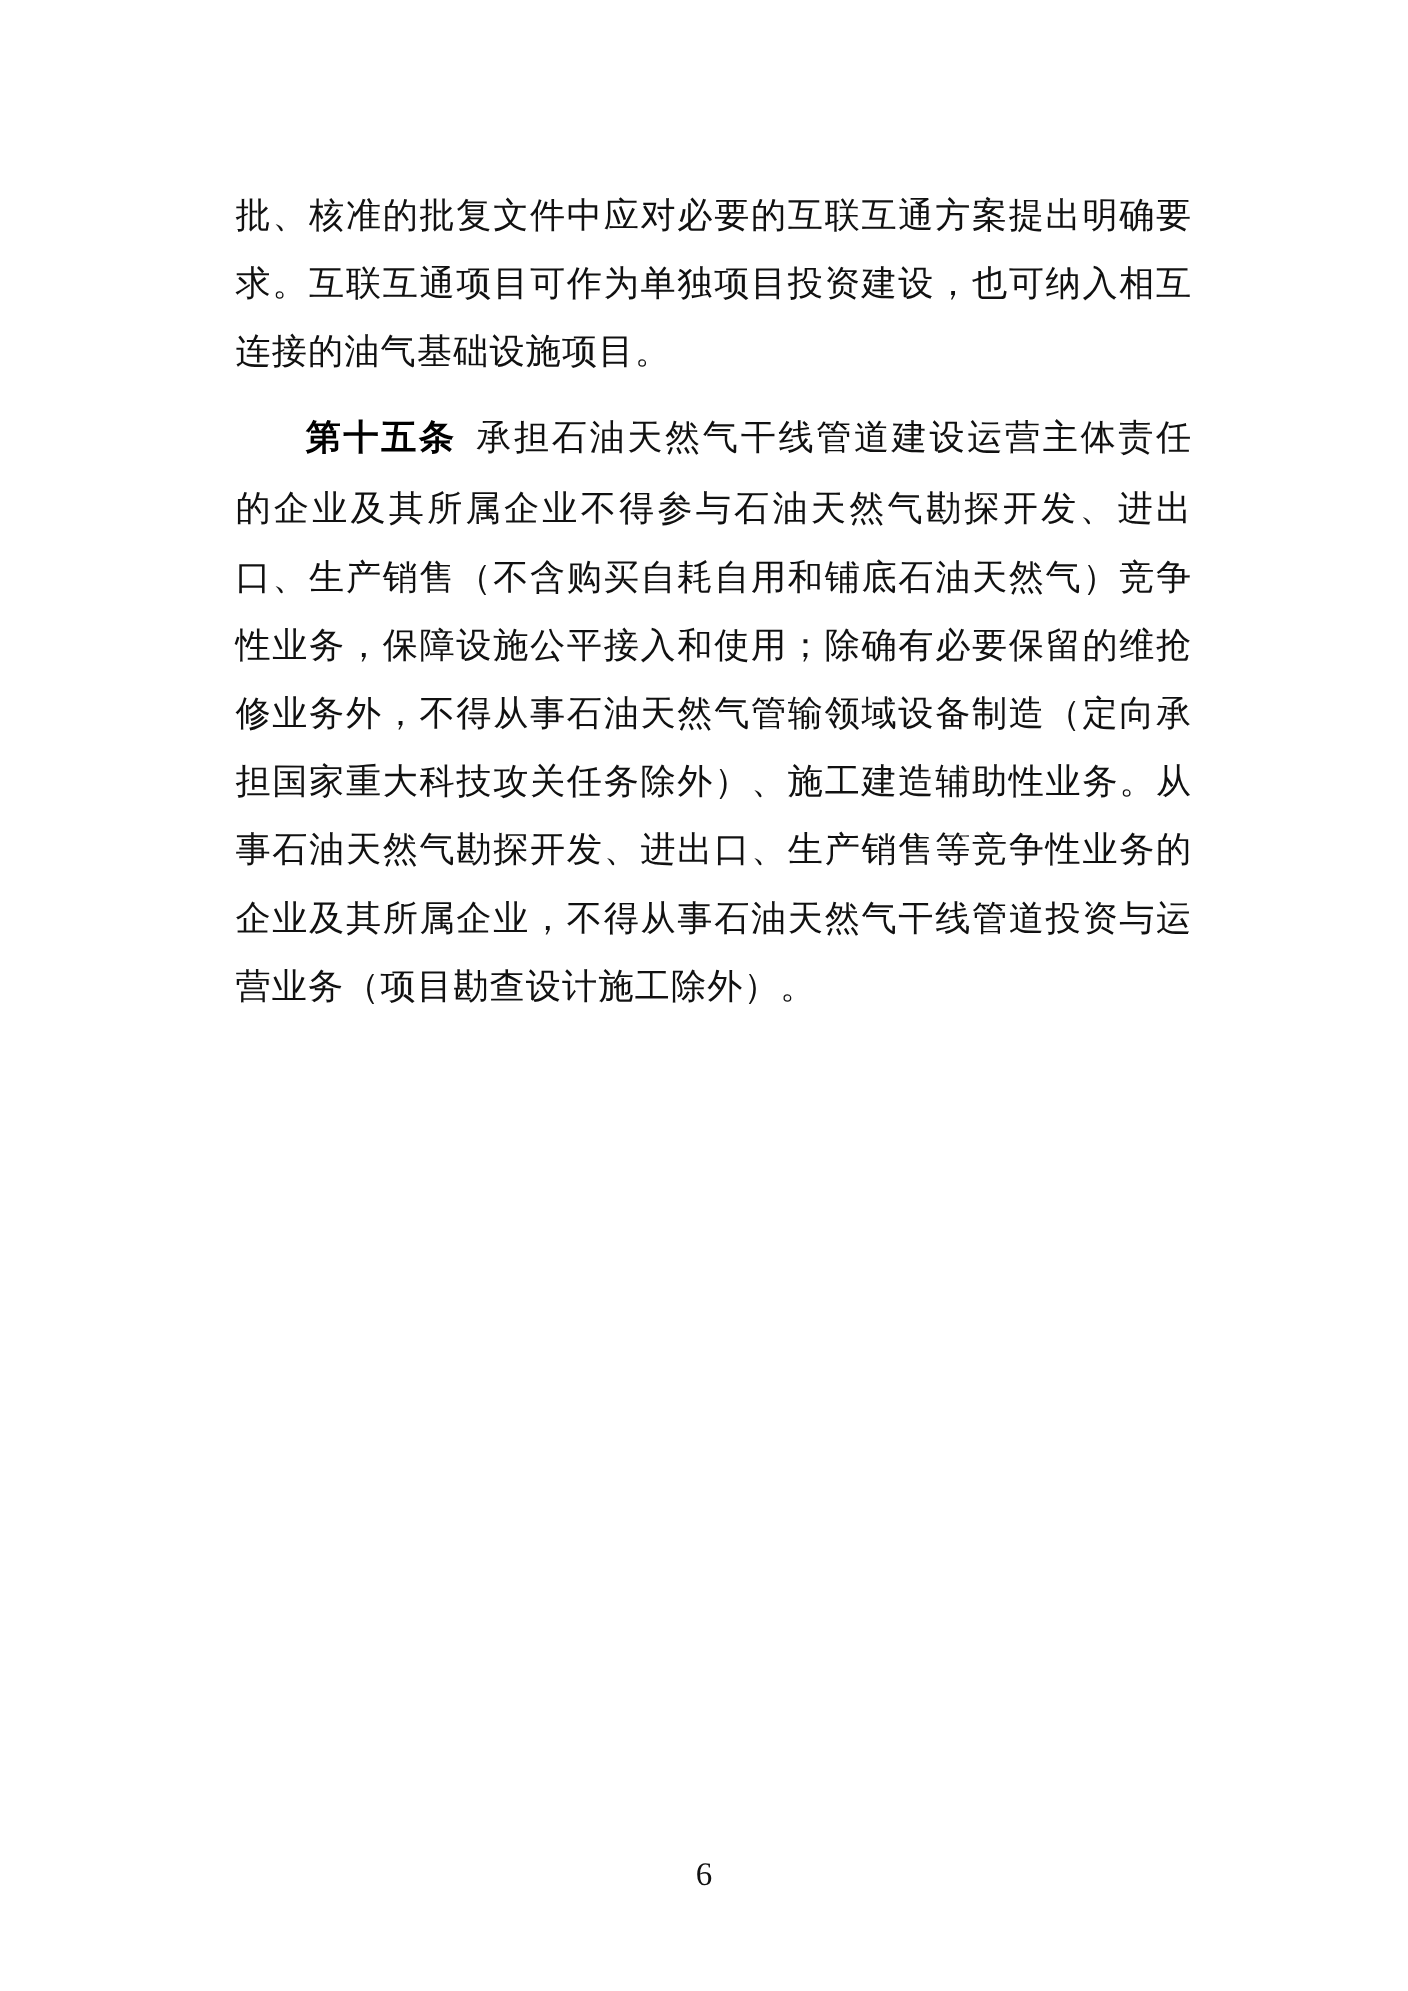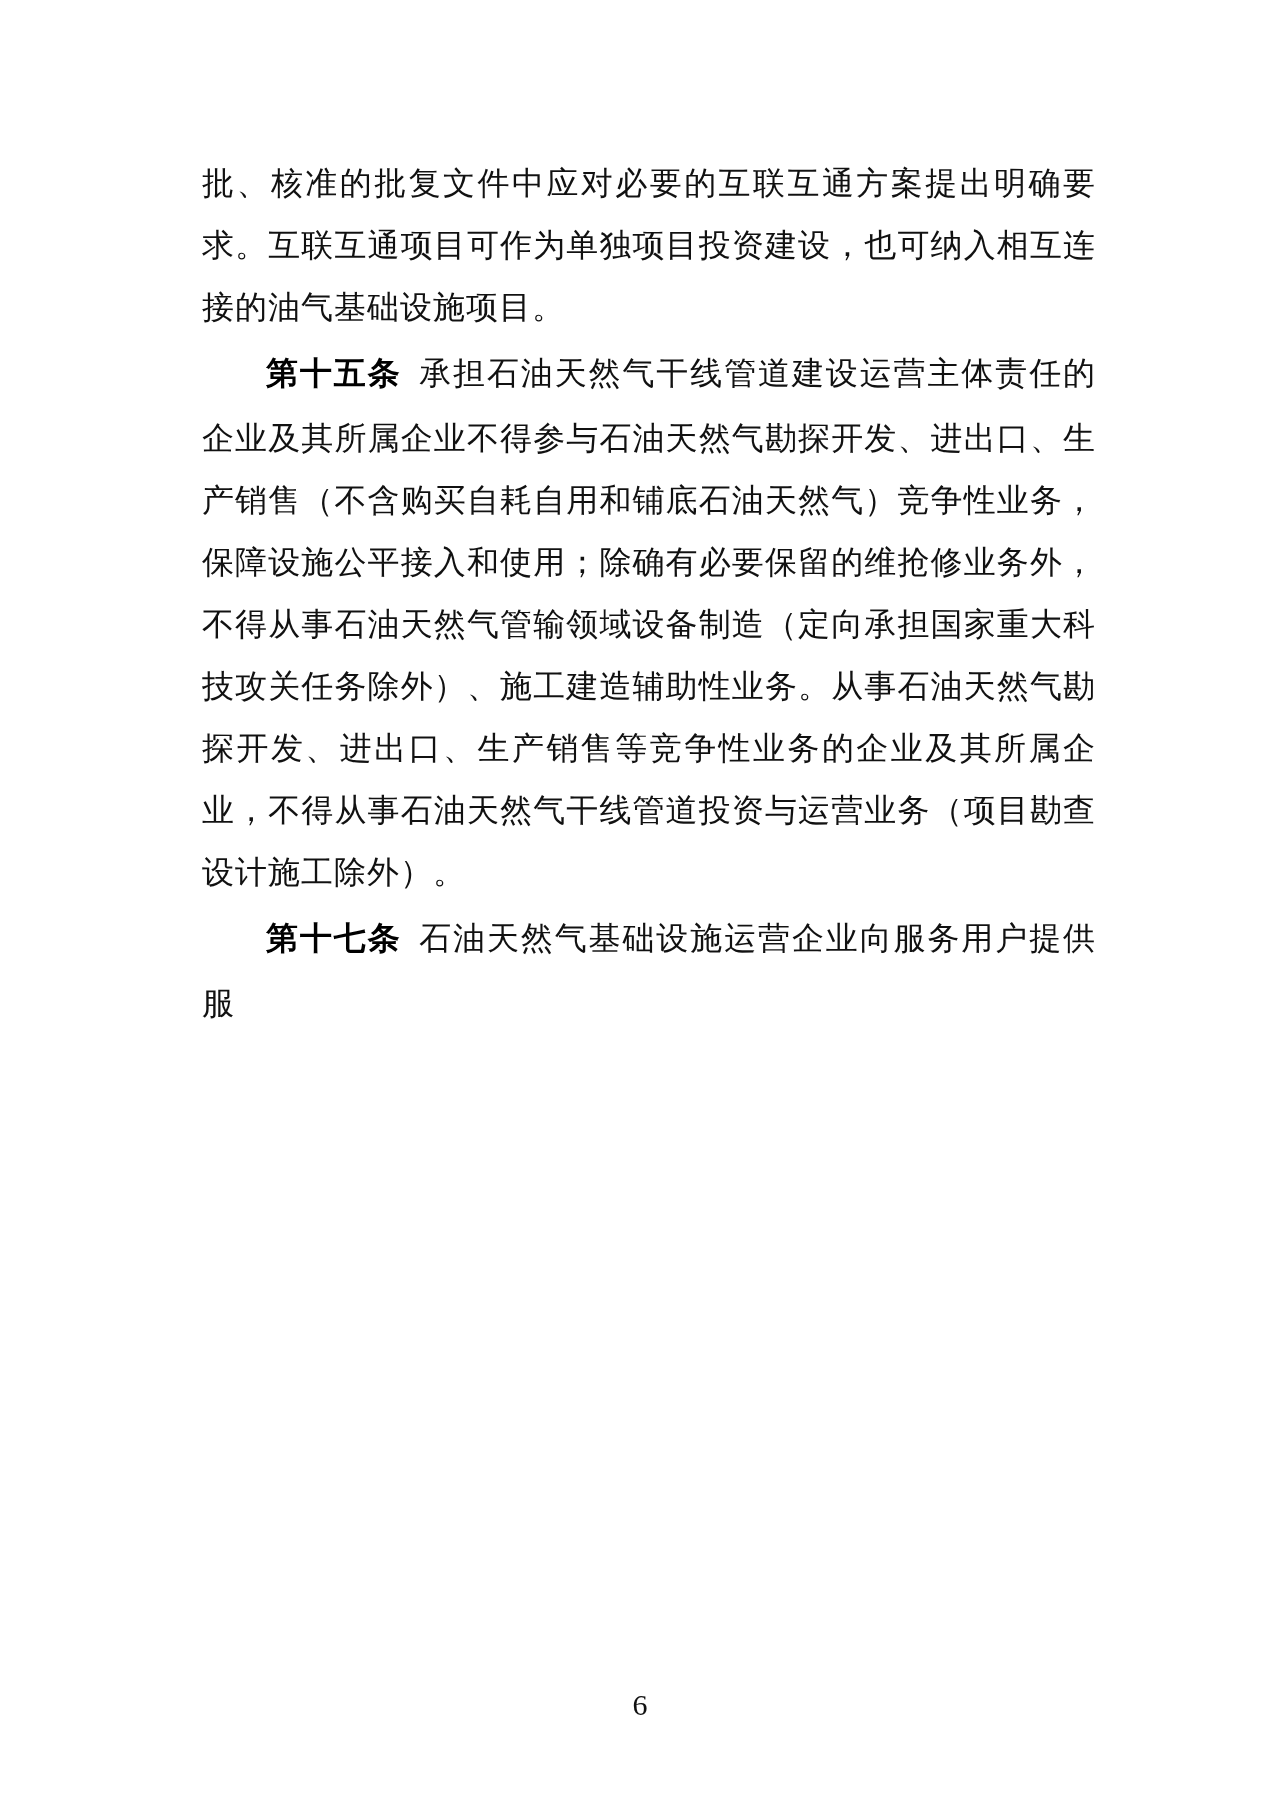--- a/index.html
+++ b/index.html
@@ -15,21 +15,21 @@
     overflow: hidden;
     color: #111111;
   }
   .content {
     position: absolute;
     left: 198px;
     top: 148px;
     width: 902px;
   }
   p.body {
-    margin: 4px;
+    margin: 16px;
     font-family: "Liberation Serif", "DejaVu Serif", serif;
     font-size: 32px;
     line-height: 62px;
     letter-spacing: 1px;
     text-align: justify;
     text-indent: 2em;
     color: #111111;
   }
   p.body.no-indent {
     text-indent: 0;
@@ -72,20 +72,17 @@
 
     <p class="body no-indent">批、核准的批复文件中应对必要的互联互通方案提出明确要求。互联互通项目可作为单独项目投资建设，也可纳入相互连接的油气基础设施项目。</p>
 
 
 
     <p class="body">
       <span class="article-lead">第十五条</span><span>承担石油天然气干线管道建设运营主体责任的企业及其所属企业不得参与石油天然气勘探开发、进出口、生产销售（不含购买自耗自用和铺底石油天然气）竞争性业务，保障设施公平接入和使用；除确有必要保留的维抢修业务外，不得从事石油天然气管输领域设备制造（定向承担国家重大科技攻关任务除外）、施工建造辅助性业务。从事石油天然气勘探开发、进出口、生产销售等竞争性业务的企业及其所属企业，不得从事石油天然气干线管道投资与运营业务（项目勘查设计施工除外）。</span>
     </p>
 
 
-    <p class="body">
-      <span class="article-lead">第十七条</span><span>石油天然气基础设施运营企业向服务用户提供服</span>
-    </p>
 
   </div>
 
   <div class="page-number">6</div>
 </div>
 
 </body></html>

